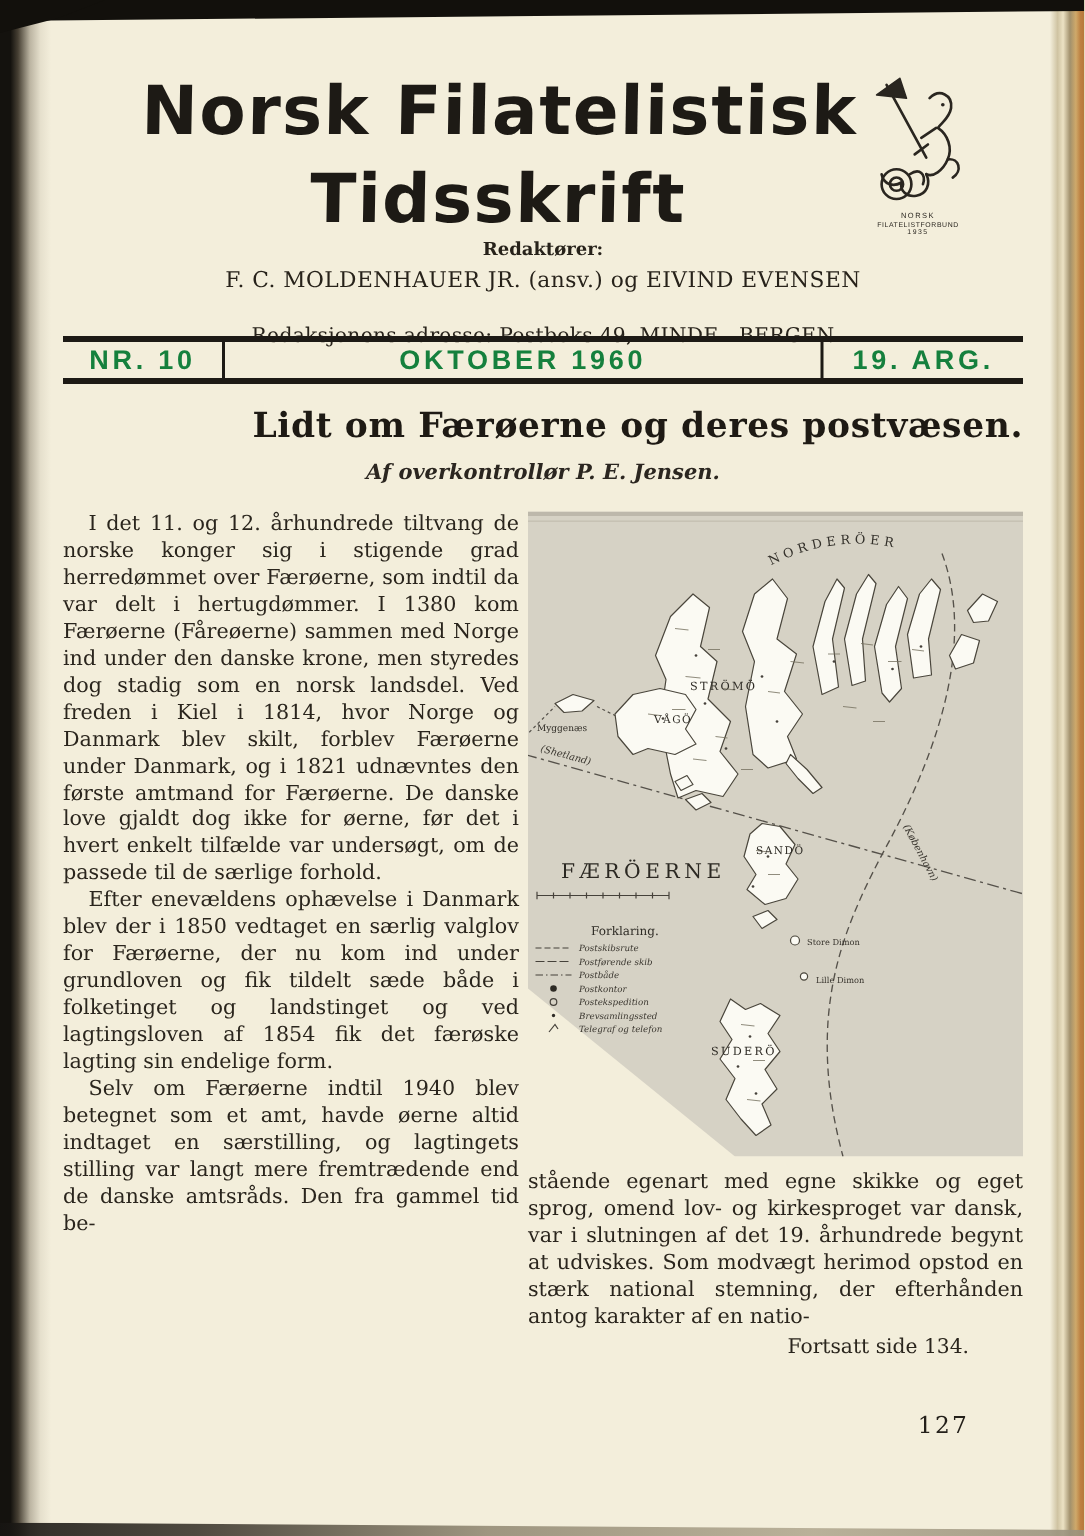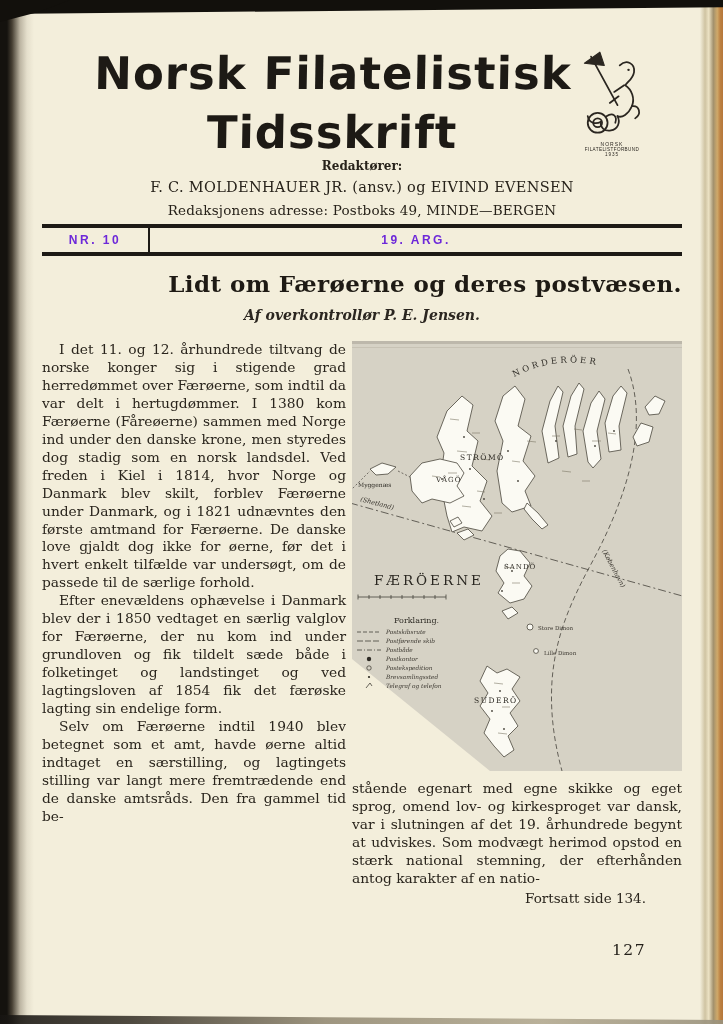--- a/index.html
+++ b/index.html
@@ -27,28 +27,28 @@
             font-family:"DejaVu Sans", sans-serif;font-weight:bold;color:#1d1a15;
             font-size:45px;line-height:59px;letter-spacing:1px;transform:skewX(-1deg);}
   .emblem{position:absolute;top:50px;left:562px;width:100px;text-align:center;}
   .emblem-caption{font-family:"Liberation Sans", sans-serif;color:#2a2620;line-height:5px;margin-top:2px;}
   .emblem-caption .c1{font-size:5px;letter-spacing:1px;}
   .emblem-caption .c2{font-size:4.6px;letter-spacing:.4px;}
   .emblem-caption .c3{font-size:4.6px;letter-spacing:1px;}
 
   .masthead-sub{position:absolute;top:159px;left:42px;width:640px;text-align:center;}
   .editors-label{font-size:12px;font-weight:bold;margin-bottom:6px;}
-  .editors-line{font-size:14.5px;margin-bottom:7px;letter-spacing:.3px;}
+  .editors-line{font-size:14.5px;margin-bottom:21px;letter-spacing:.3px;}
   .address-line{font-size:13.5px;letter-spacing:.2px;}
 
   
   .issue-bar{position:absolute;top:224px;left:42px;width:640px;height:24px;
             border-top:4px solid #1d1a15;border-bottom:4px solid #1d1a15;display:flex;
-            font-family:"Liberation Sans", sans-serif;font-weight:bold;font-size:12px;
-            letter-spacing:2.5px;color:#6d28d9;}
+            font-family:"Liberation Sans", sans-serif;font-weight:bold;font-size:18px;
+            letter-spacing:2.5px;color:#15803d;}
   .issue-cell{display:flex;align-items:center;justify-content:center;}
   .issue-cell.n1{width:106px;border-right:2px solid #1d1a15;}
   .issue-cell.n2{width:397px;border-right:2px solid #1d1a15;}
   .issue-cell.n3{flex:1;}
 
   
   .article-title{position:absolute;top:270px;left:42px;width:640px;text-align:right;
             font-size:23px;font-weight:bold;color:#1e1a14;letter-spacing:.4px;}
   .article-byline{position:absolute;top:307px;left:42px;width:640px;text-align:center;
             font-size:14px;font-style:italic;font-weight:bold;color:#2b2620;}
@@ -108,20 +108,21 @@
   </div>
 
   <div class="masthead-sub">
     <div class="editors-label">Redaktører:</div>
     <div class="editors-line">F. C. MOLDENHAUER JR. (ansv.) og EIVIND EVENSEN</div>
     <div class="address-line">Redaksjonens adresse: Postboks 49, MINDE—BERGEN</div>
   </div>
 
   <div class="issue-bar">
     <div class="issue-cell n1">NR. 10</div>
+    <div class="issue-cell n2">OKTOBER 1960</div>
     <div class="issue-cell n3">19. ARG.</div>
   </div>
 
   <div class="article-title">Lidt om Færøerne og deres postvæsen.</div>
   <div class="article-byline">Af overkontrollør P. E. Jensen.</div>
 
   <div class="col-left body-text">
     <p>I det 11. og 12. århundrede tiltvang de norske konger sig i stigende grad herredømmet over Færøerne, som indtil da var delt i hertugdømmer. I 1380 kom Færøerne (Fåreøerne) sammen med Norge ind under den danske krone, men styredes dog stadig som en norsk landsdel. Ved freden i Kiel i 1814, hvor Norge og Danmark blev skilt, forblev Færøerne under Danmark, og i 1821 udnævntes den første amtmand for Færøerne. De danske love gjaldt dog ikke for øerne, før det i hvert enkelt tilfælde var undersøgt, om de passede til de særlige forhold.</p>
     <p>Efter enevældens ophævelse i Danmark blev der i 1850 vedtaget en særlig valglov for Færøerne, der nu kom ind under grundloven og fik tildelt sæde både i folketinget og landstinget og ved lagtingsloven af 1854 fik det færøske lagting sin endelige form.</p>
     <p>Selv om Færøerne indtil 1940 blev betegnet som et amt, havde øerne altid indtaget en særstilling, og lagtingets stilling var langt mere fremtrædende end de danske amtsråds. Den fra gammel tid be-</p>

